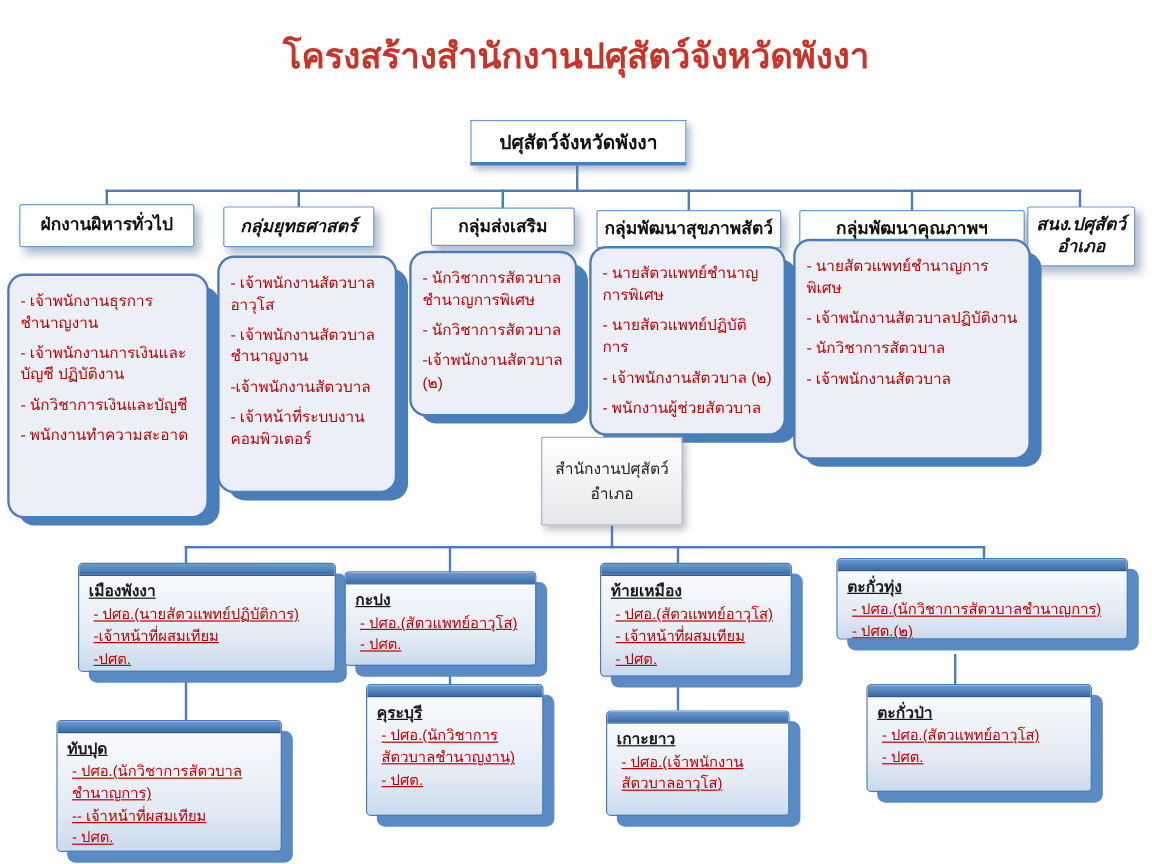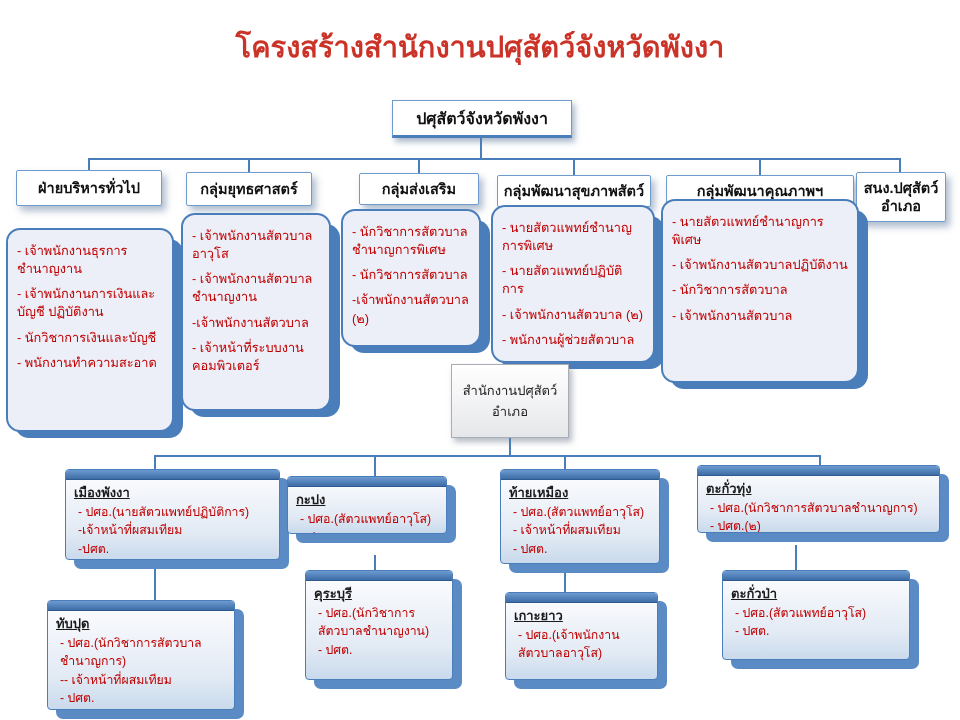--- a/index.html
+++ b/index.html
@@ -38,21 +38,21 @@
   .dist { position:absolute; }
   .dist .d-shadow { position:absolute; left:9px; top:9px; width:100%; height:100%;
                     background:#5b8bc4; border-radius:7px; }
   .dist .d-face { position:absolute; left:0; top:0; right:0; bottom:0;
                   background:linear-gradient(180deg,#fdfdff 0%,#e2eaf4 70%,#c9daec 100%);
                   border:1.5px solid #4a7ebb; border-radius:4px; overflow:hidden; }
   .dist .d-bar { height:10px; background:linear-gradient(#6d9bd0,#3d6ca7);
                  border-bottom:1px solid #2e5a8f; }
   .dist .d-name { font-weight:bold; font-size:13px; text-decoration:underline;
                   color:#1a1a1a; padding:2px 8px 0; }
-  .dist .d-item { color:#c00000; font-size:12.3px; line-height:1.5; padding:0 8px 0 12px; }
+  .dist .d-item { color:#c00000; font-size:12.3px; line-height:1.5; padding:0 8px 0 12px;text-decoration:underline; }
 </style>
 </head>
 <body>
 
 <div class="stage">
 
   <div class="title">โครงสร้างสำนักงานปศุสัตว์จังหวัดพังงา</div>
 
   <div class="root-box" style="left:392px;top:100px;width:180px;height:38px;">
     <span>ปศุสัตว์จังหวัดพังงา</span>
@@ -61,35 +61,35 @@
   <div class="line" style="left:480px;top:138px;width:2px;height:21px;"></div>
   <div class="line" style="left:88px;top:158px;width:813px;height:2px;"></div>
   <div class="line" style="left:88px;top:158px;width:2px;height:14px;"></div>
   <div class="line" style="left:248px;top:158px;width:2px;height:16px;"></div>
   <div class="line" style="left:418px;top:158px;width:2px;height:17px;"></div>
   <div class="line" style="left:573px;top:158px;width:2px;height:19px;"></div>
   <div class="line" style="left:759px;top:158px;width:2px;height:19px;"></div>
   <div class="line" style="left:899px;top:158px;width:2px;height:16px;"></div>
 
   <div class="hdr" style="left:16px;top:170px;width:146px;height:36px;">
-    <span>ฝ่ายบริหารทั่วไป</span>
-  </div>
-  <div class="hdr" style="left:186px;top:172px;width:126px;height:34px;">
+    <span>ฝ่กงานผิหารทั่วไป</span>
+  </div>
+  <div class="hdr" style="left:186px;top:172px;width:126px;height:34px;font-style:italic;">
     <span>กลุ่มยุทธศาสตร์</span>
   </div>
   <div class="hdr" style="left:359px;top:173px;width:120px;height:32px;">
     <span>กลุ่มส่งเสริม</span>
   </div>
   <div class="hdr" style="left:497px;top:175px;width:154px;height:32px;">
     <span>กลุ่มพัฒนาสุขภาพสัตว์</span>
   </div>
   <div class="hdr" style="left:666px;top:175px;width:188px;height:32px;">
     <span>กลุ่มพัฒนาคุณภาพฯ</span>
   </div>
-  <div class="hdr" style="left:856px;top:172px;width:90px;height:50px;">
+  <div class="hdr" style="left:856px;top:172px;width:90px;height:50px;font-style:italic;">
     <span>สนง.ปศุสัตว์อำเภอ</span>
   </div>
 
   <div class="dept" style="left:6px;top:228px;width:168px;height:204px;">
     <div class="shadow"></div>
     <div class="face">
       <div class="item">- เจ้าพนักงานธุรการชำนาญงาน</div>
       <div class="item">- เจ้าพนักงานการเงินและบัญชี ปฏิบัติงาน</div>
       <div class="item">- นักวิชาการเงินและบัญชี</div>
       <div class="item">- พนักงานทำความสะอาด</div>
@@ -154,21 +154,21 @@
     <div class="d-shadow"></div>
     <div class="d-face">
       <div class="d-bar"></div>
       <div class="d-name">เมืองพังงา</div>
       <div class="d-item">- ปศอ.(นายสัตวแพทย์ปฏิบัติการ)</div>
       <div class="d-item">-เจ้าหน้าที่ผสมเทียม</div>
       <div class="d-item">-ปศต.</div>
     </div>
   </div>
 
-  <div class="dist" style="left:287px;top:476px;width:160px;height:58px;">
+  <div class="dist" style="left:287px;top:476px;width:160px;height:79px;">
     <div class="d-shadow"></div>
     <div class="d-face">
       <div class="d-bar"></div>
       <div class="d-name">กะปง</div>
       <div class="d-item">- ปศอ.(สัตวแพทย์อาวุโส)</div>
       <div class="d-item">- ปศต.</div>
     </div>
   </div>
 
   <div class="dist" style="left:500px;top:469px;width:160px;height:95px;">

